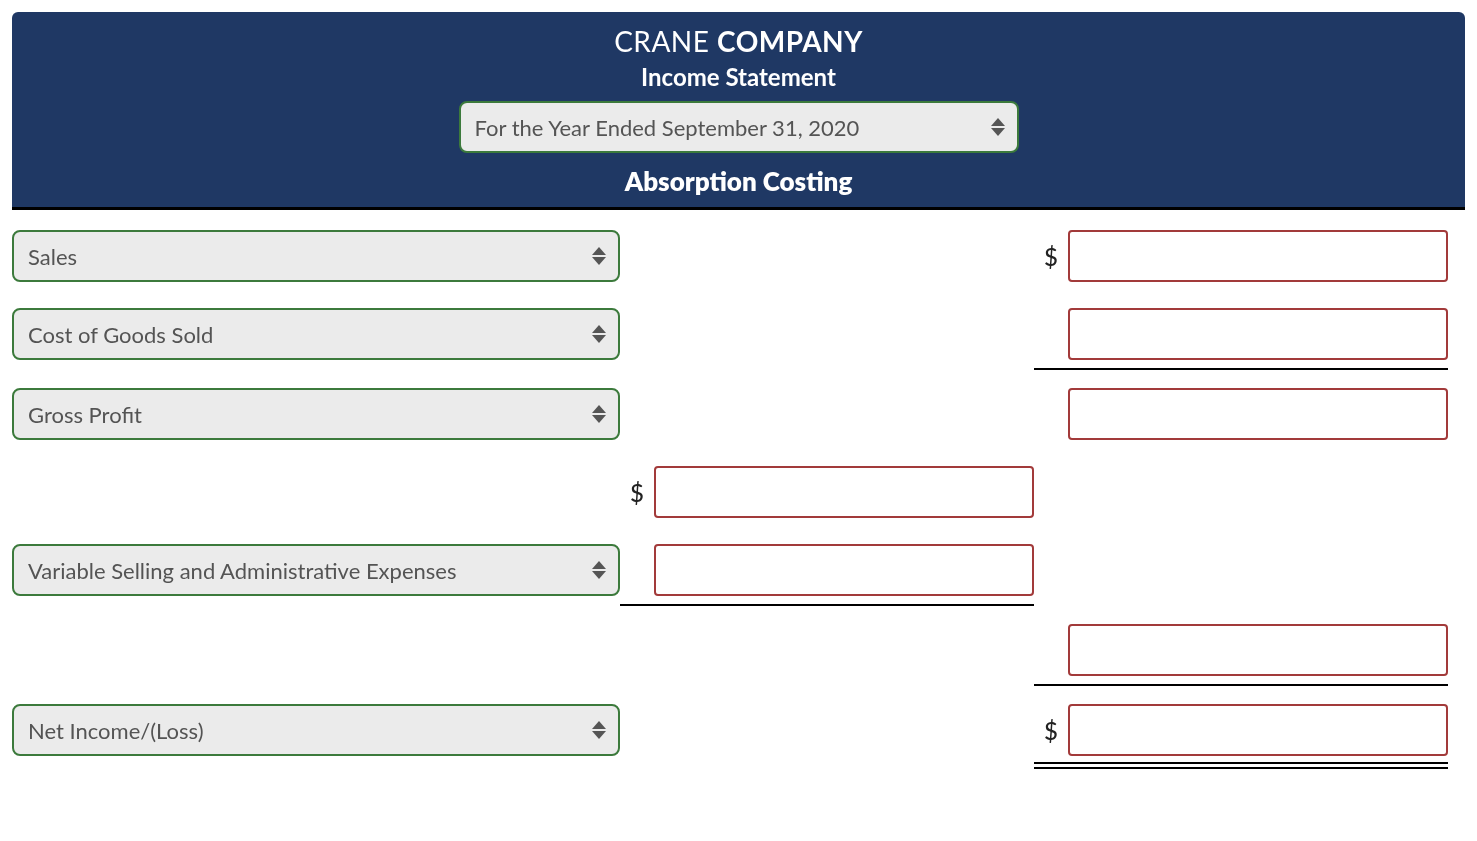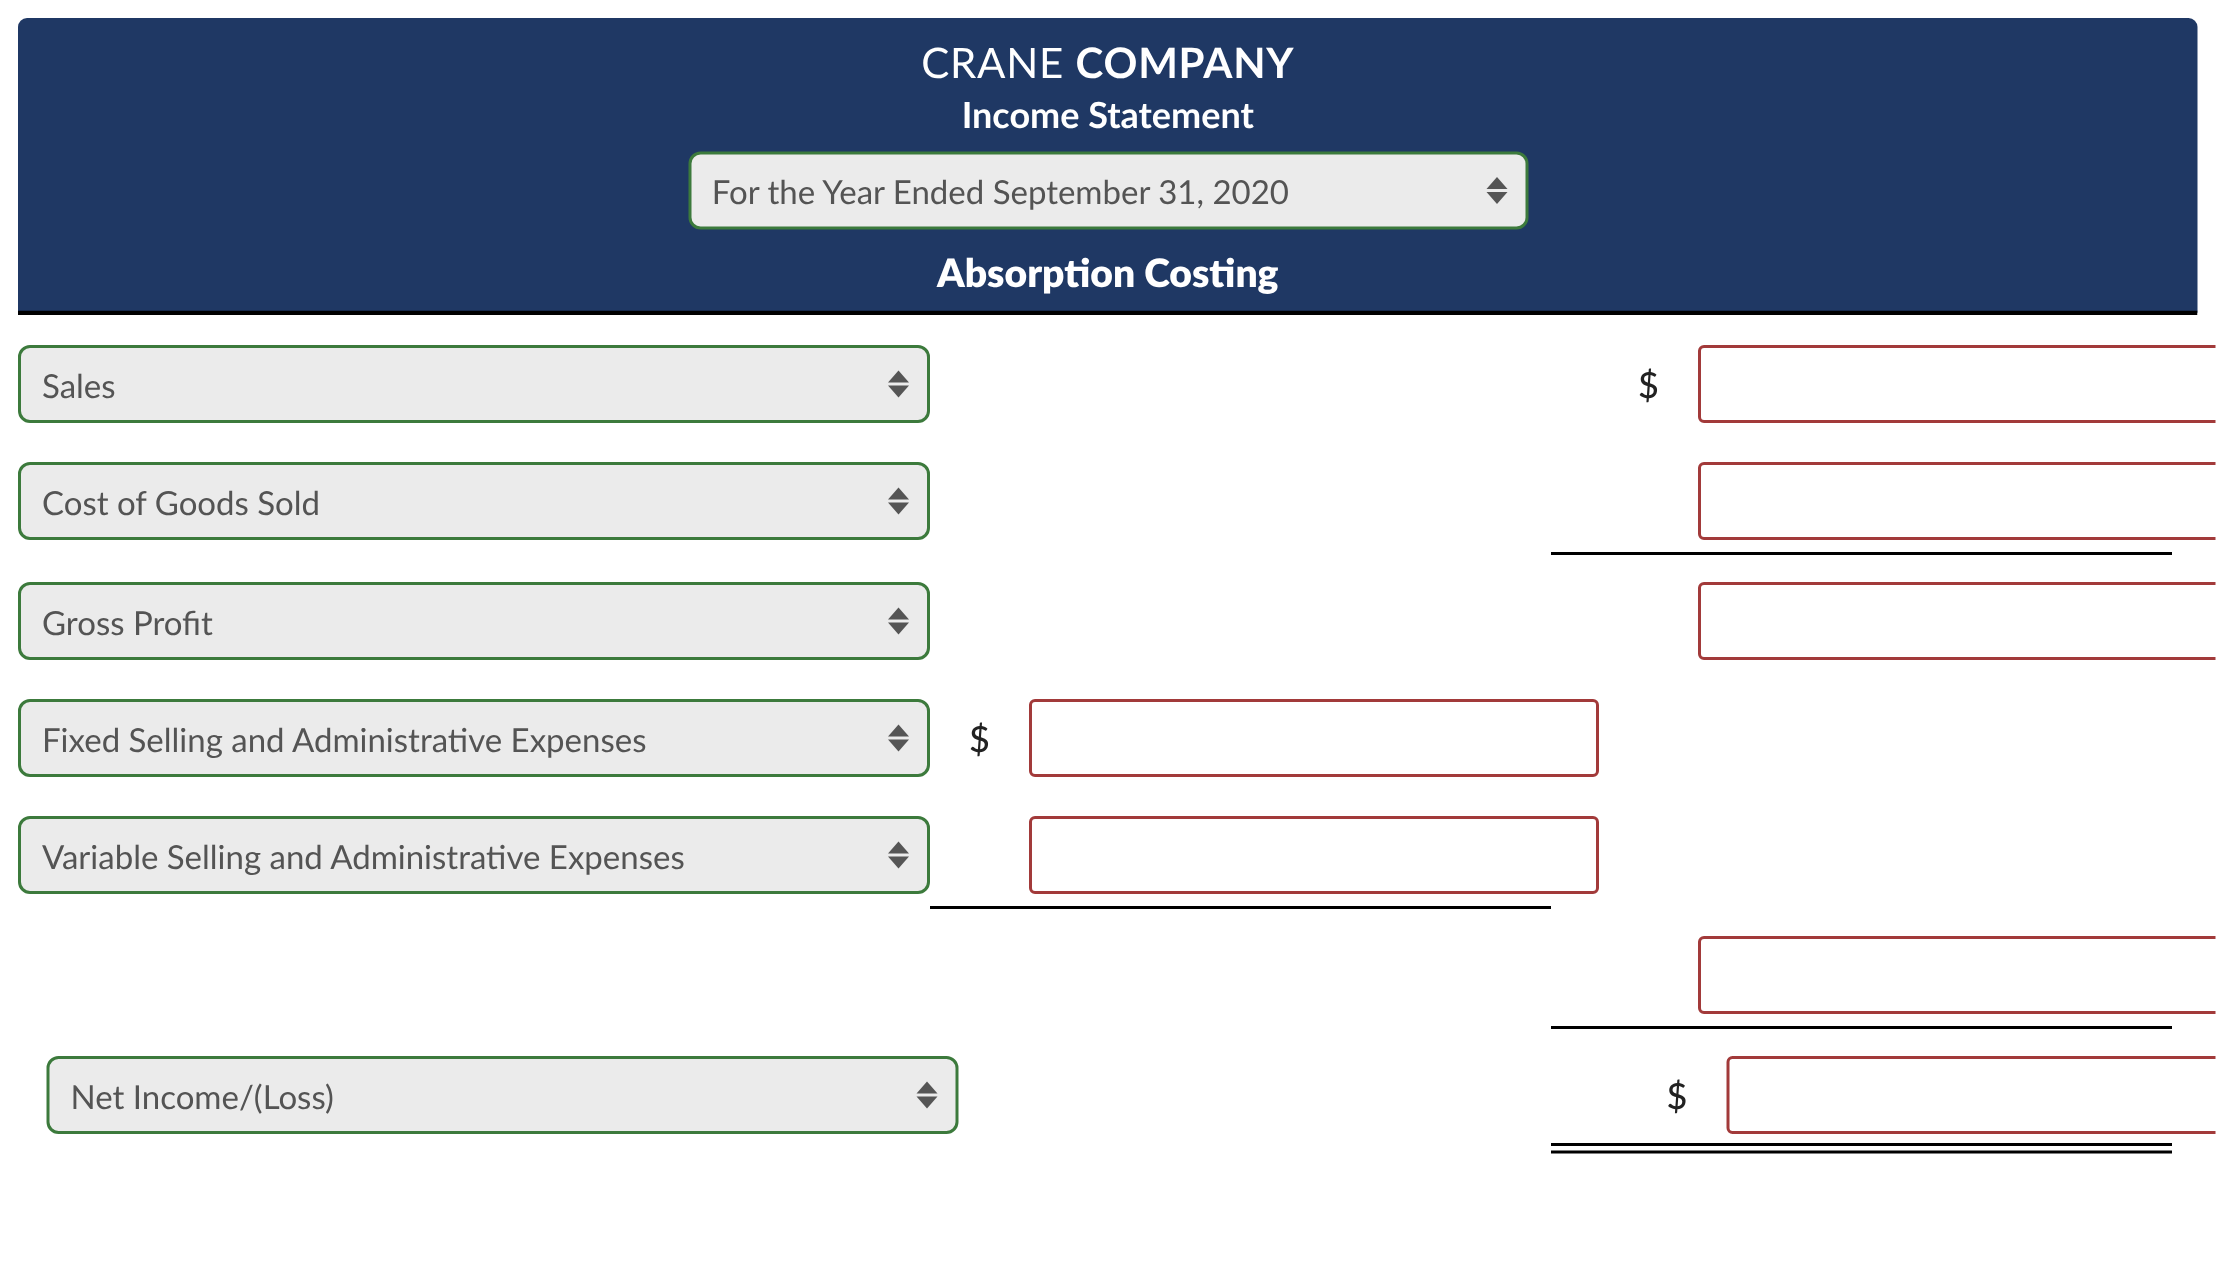--- a/index.html
+++ b/index.html
@@ -89,28 +89,27 @@
       border-left: 7px solid transparent;
       border-right: 7px solid transparent;
       border-top: 8px solid #555;
     }
     .body-area {
       padding-top: 20px;
     }
     .row {
       display: grid;
       grid-template-columns: 608px 34px 380px 34px 380px;
-      column-gap: 16px;
+      column-gap: 0;
       align-items: center;
       min-height: 52px;
       margin-bottom: 26px;
     }
     .row.tight {
       margin-bottom: 10px;
-      margin-left: 19px;
     }
     .col-label {
       grid-column: 1;
     }
     .col-sym-mid {
       grid-column: 2;
       font-size: 24px;
       color: #222;
       text-align: center;
       font-weight: 500;
@@ -234,29 +233,20 @@
               <span class="tri-down"></span>
             </span>
         </div>
       </div>
       <div class="col-input-right">
         <input class="amount-input" type="text" value="" style="">
       </div>
     </div>
 
     <div class="row">
-      <div class="col-label">
-        <div class="select-control">
-          <span>Fixed Selling and Administrative Expenses</span>
-          <span class="spinner">
-              <span class="tri-up"></span>
-              <span class="tri-down"></span>
-            </span>
-        </div>
-      </div>
       <div class="col-sym-mid">$</div>
       <div class="col-input-mid">
         <input class="amount-input" type="text" value="" style="">
       </div>
     </div>
 
     <div class="row">
       <div class="col-label">
         <div class="select-control">
           <span>Variable Selling and Administrative Expenses</span>

